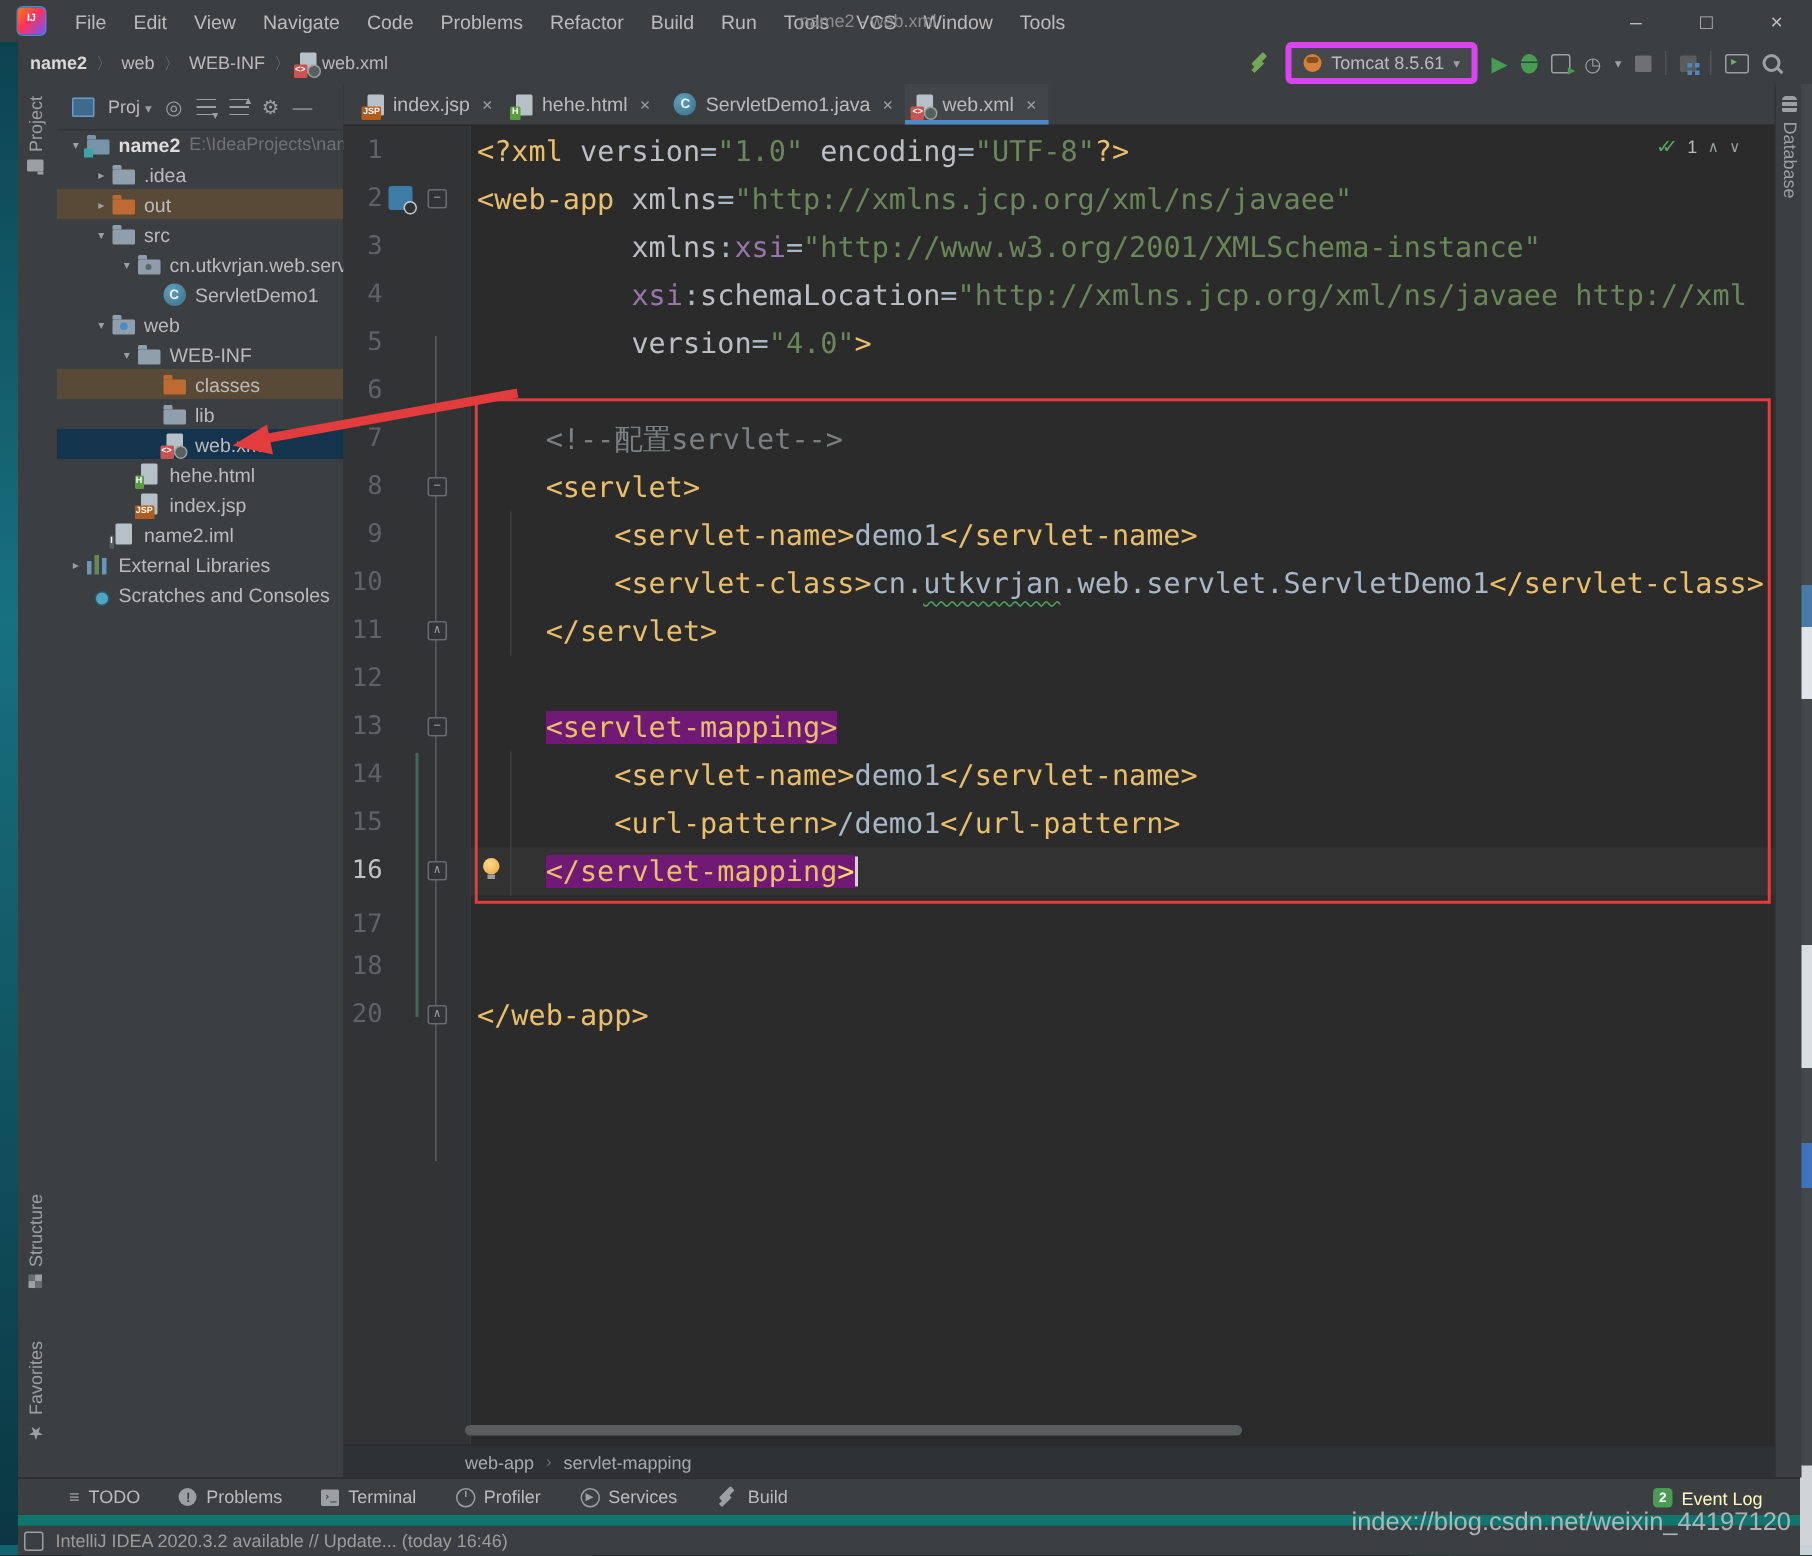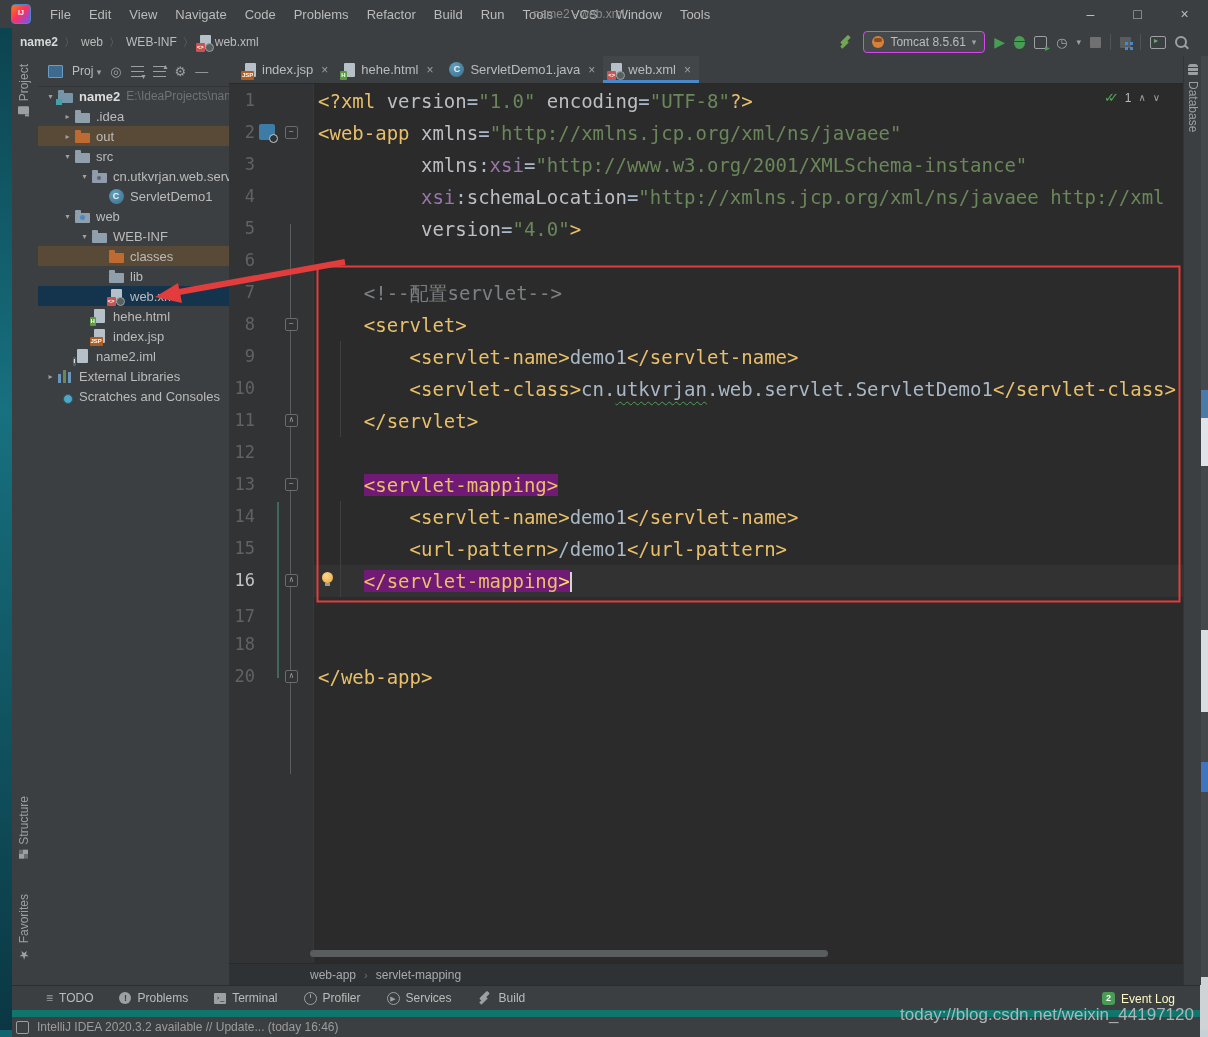--- a/index.html
+++ b/index.html
@@ -16,21 +16,21 @@
   #win-title{position:absolute;left:533px;top:7px;color:#8c8c8c;font-size:12px;}
   #win-controls{position:absolute;right:0;top:0;display:flex;}
   .win-btn{width:47px;height:28px;color:#bdbdbd;font-size:14px;text-align:center;line-height:28px;}
   
   #toolbar{left:0;top:28px;width:1208px;height:28px;background:#3c3f41;border-bottom:1px solid #2f3133;display:flex;align-items:center;}
   #crumbs-top{display:flex;align-items:center;margin-left:20px;gap:4px;}
   .crumb{color:#bbbbbb;font-size:12px;}
   .crumb.bold{font-weight:bold;color:#d8d8d8;}
   .crumb-sep{color:#707376;font-size:11px;margin:0 2px;}
   #run-cluster{position:absolute;right:18px;top:28px;height:28px;display:flex;align-items:center;gap:9px;}
-  #run-combo{display:flex;align-items:center;gap:6px;border:1px solid #d946ef;border-radius:4px;
+  #run-combo{display:flex;align-items:center;gap:6px;border:4px solid #d946ef;border-radius:4px;
              background:#45494b;height:20px;padding:0 8px;}
   #run-combo .lbl{color:#bcbcbc;font-size:12px;}
   .ticon{display:inline-block;}
   .i-tomcat{width:12px;height:12px;border-radius:50%;background:#d6803c;position:relative;}
   .i-tomcat::after{content:"";position:absolute;top:2px;left:2px;width:8px;height:4px;border-radius:2px;background:#8a4c1e;}
   .caret-down{color:#9da0a2;font-size:9px;}
   .i-hammer{position:relative;width:15px;height:15px;}
   .i-hammer::before{content:"";position:absolute;width:11px;height:4px;background:#73a657;border-radius:1px;transform:rotate(-45deg);top:3px;left:1px;}
   .i-hammer::after{content:"";position:absolute;width:3px;height:9px;background:#73a657;transform:rotate(45deg);top:5px;left:4px;}
   .i-hammer.gray::before,.i-hammer.gray::after{background:#9da0a2;}
@@ -531,21 +531,21 @@
       </div>
       <div id="eventlog">
       <span class="badge2">2</span>
       <span class="lbl">Event Log</span>
     </div>
   </div>
   <div class="abs" id="statusbar">
     <span class="sicon"></span>
     <span class="msg">IntelliJ IDEA 2020.3.2 available // Update... (today 16:46)</span>
   </div>
-  <div class="abs" id="watermark">today://blog.csdn.net/weixin_44197120</div>
+  <div class="abs" id="watermark">index://blog.csdn.net/weixin_44197120</div>
 
   <svg class="abs" id="anno" width="1208" height="1037">
     <rect x="317.5" y="266.5" width="862" height="335" fill="none" stroke="#e23c3c" stroke-width="2"></rect>
     <line x1="345" y1="262" x2="179" y2="292" stroke="#e23c3c" stroke-width="6"></line>
     <polygon points="155,297 178,283 182,303" fill="#e23c3c"></polygon>
   </svg>
 
 </div>
 
 </body></html>

